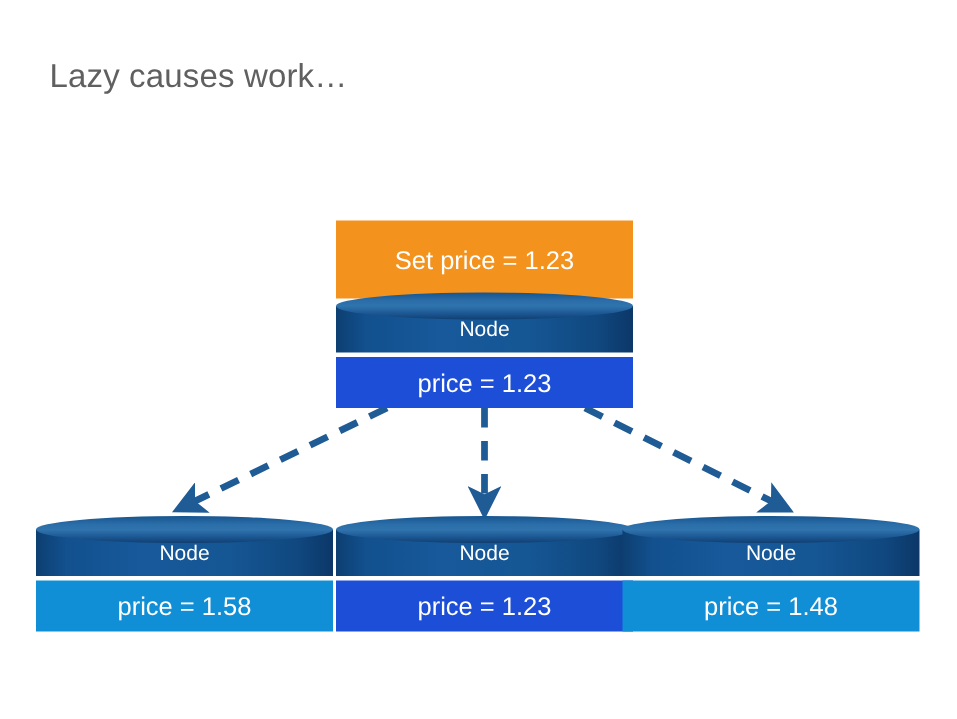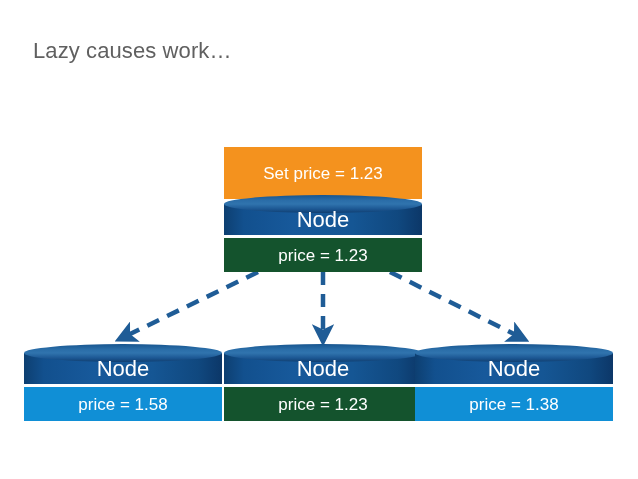--- a/index.html
+++ b/index.html
@@ -98,40 +98,40 @@
   .node .cyl-label {
     position: absolute;
     left: 0;
     top: 9px;
     width: 100%;
     height: 31px;
     display: flex;
     align-items: center;
     justify-content: center;
     color: #ffffff;
-    font-size: 22px;
+    font-size: 14px;
     line-height: 17px;
     white-space: nowrap;
     z-index: 2;
   }
   .node .node-body {
     position: relative;
     margin-top: 3px;
     width: 100%;
     height: 34px;
     display: flex;
     align-items: center;
     justify-content: center;
     color: #ffffff;
     font-size: 17px;
     line-height: 17px;
     white-space: nowrap;
   }
   .node .node-body.dark {
-    background: #14532d;
+    background: #1d4ed8;
   }
   .node .node-body.light {
     background: #108fd6;
   }
 
   
   #node-root      { left: 224px; top: 195px;  width: 198px; }
   #node-replica-1 { left: 24px;  top: 344px;  width: 198px; }
   #node-replica-2 { left: 224px; top: 344px;  width: 198px; }
   #node-replica-3 { left: 415px; top: 344px;  width: 198px; }
@@ -207,16 +207,16 @@
     <div class="node-body dark">price = 1.23</div>
   </div>
 
   <div class="node" id="node-replica-3">
     <div class="cyl">
       <div class="cyl-bottom"></div>
       <div class="cyl-body"></div>
       <div class="cyl-top"></div>
       <div class="cyl-label">Node</div>
     </div>
-    <div class="node-body light">price = 1.38</div>
+    <div class="node-body light">price = 1.48</div>
   </div>
 
 </div>
 
 </body></html>

